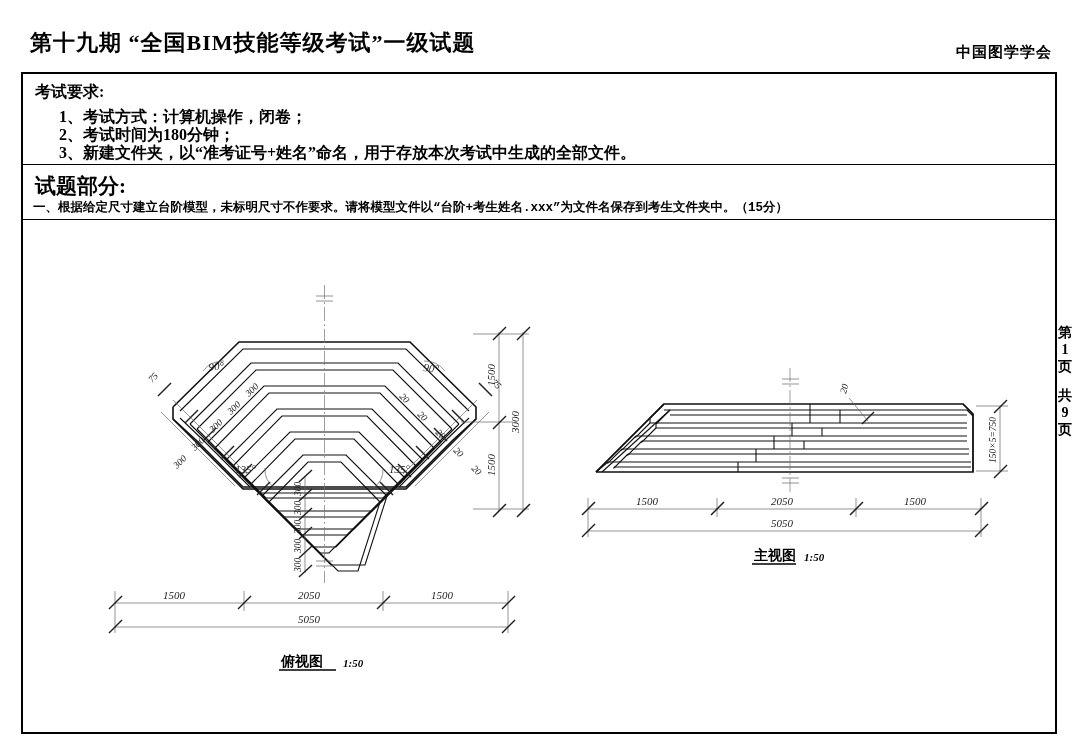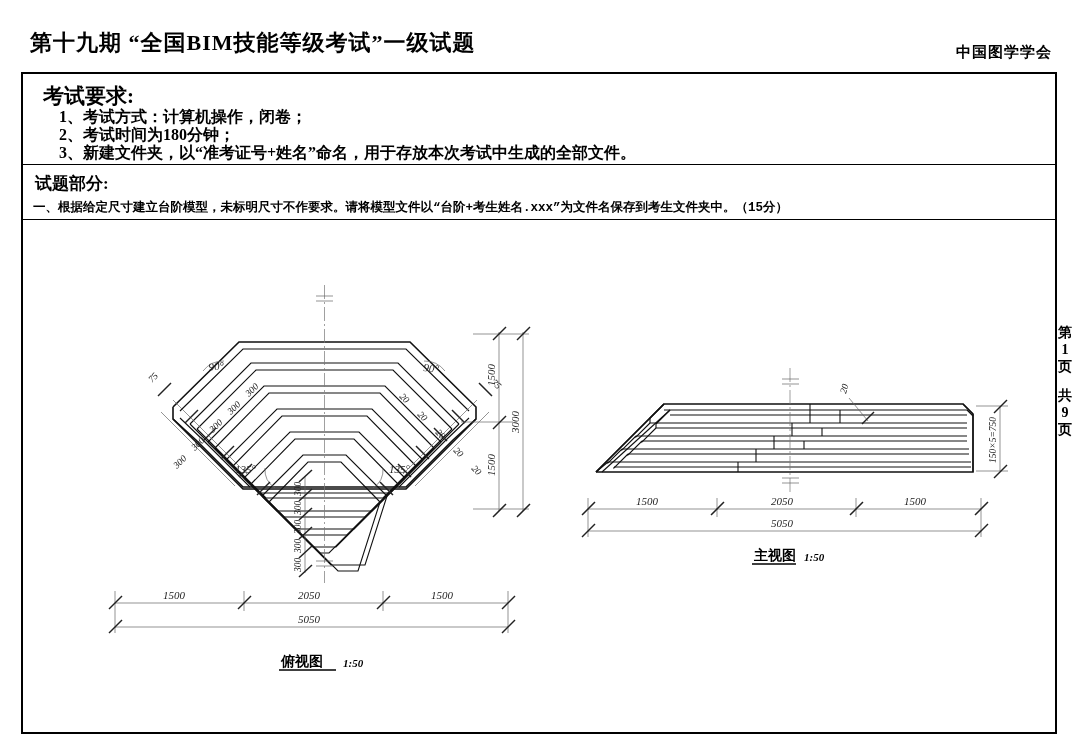--- a/index.html
+++ b/index.html
@@ -35,36 +35,36 @@
   }
   .hr-div{
     position:absolute;left:0;width:100%;height:0;
     border-top:1px solid #000;
   }
   #div1{top:90px;}
   #div2{top:145px;}
 
   
   #req-title{
-    position:absolute;left:20px;top:8px;
-    font-size:21px;font-weight:bold;
+    position:absolute;left:12px;top:8px;
+    font-size:16px;font-weight:bold;
   }
   .req-item{
     position:absolute;left:36px;
     font-size:16px;font-weight:bold;
     white-space:nowrap;
   }
   #req-1{top:33px;}
   #req-2{top:51px;}
   #req-3{top:69px;}
 
   
   #q-title{
     position:absolute;left:12px;top:98px;
-    font-size:17px;font-weight:bold;
+    font-size:21px;font-weight:bold;
   }
   #q-line{
     position:absolute;left:10px;top:125px;
     font-size:12.5px;font-weight:bold;white-space:nowrap;font-family:Liberation Mono, monospace;
   }
 
   
   #pagenum{
     position:absolute;right:-18px;top:250px;
     width:16px;

